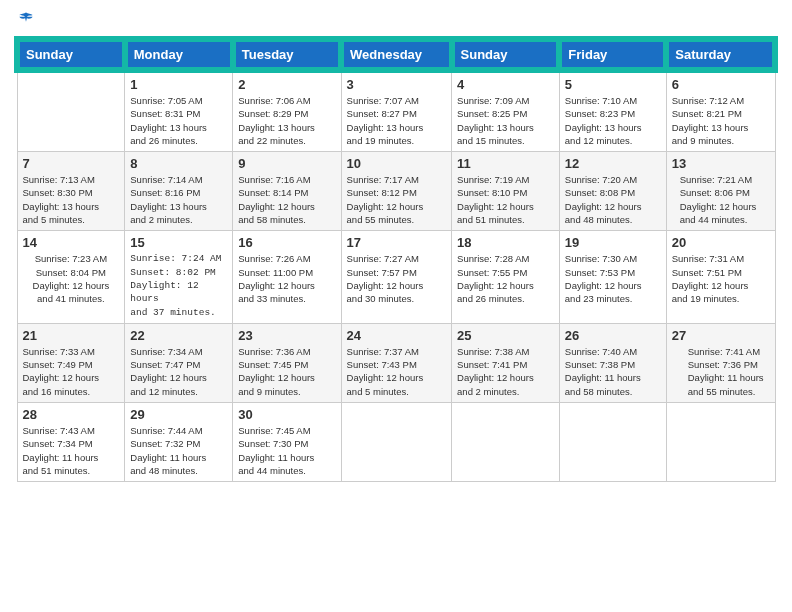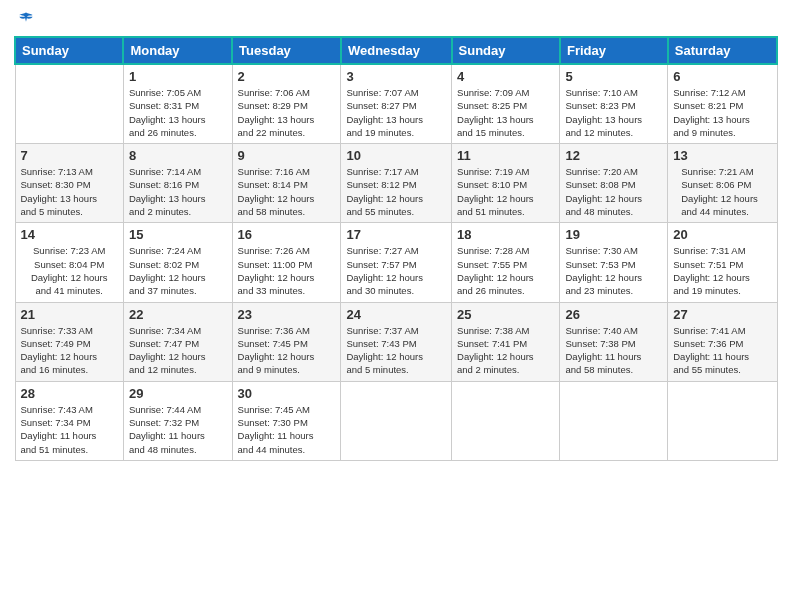--- a/index.html
+++ b/index.html
@@ -63,21 +63,21 @@
       border-collapse: collapse;
       border: 1px solid #ccc;
     }
     .calendar th {
       background: #1a6fc4;
       color: #fff;
       text-align: left;
       padding: 5px 6px;
       font-size: 13px;
       font-weight: bold;
-      border: 2px solid #14b8a6;
+      border: 6px solid #14b8a6;
     }
     .calendar td {
       vertical-align: top;
       border: 1px solid #ccc;
       padding: 4px 5px;
       width: 113px;
       min-height: 75px;
     }
     .day-num {
       font-size: 13px;
@@ -237,21 +237,21 @@
         <tr>
           <td>
             <span class="day-num">14</span>
             <div class="day-info" style="white-space: pre-line; text-align: center;">Sunrise: 7:23 AM
 Sunset: 8:04 PM
 Daylight: 12 hours
 and 41 minutes.</div>
           </td>
           <td>
             <span class="day-num">15</span>
-            <div class="day-info" style="white-space: pre-line;">Sunrise: 7:24 AM
+            <div class="day-info" style="white-space: pre-line; font-family: Liberation Mono, monospace;">Sunrise: 7:24 AM
 Sunset: 8:02 PM
 Daylight: 12 hours
 and 37 minutes.</div>
           </td>
           <td>
             <span class="day-num">16</span>
             <div class="day-info" style="white-space: pre-line;">Sunrise: 7:26 AM
 Sunset: 11:00 PM
 Daylight: 12 hours
 and 33 minutes.</div>
@@ -323,21 +323,21 @@
           </td>
           <td>
             <span class="day-num">26</span>
             <div class="day-info" style="white-space: pre-line;">Sunrise: 7:40 AM
 Sunset: 7:38 PM
 Daylight: 11 hours
 and 58 minutes.</div>
           </td>
           <td>
             <span class="day-num">27</span>
-            <div class="day-info" style="white-space: pre-line;">Sunrise: 7:41 AM
+            <div class="day-info" style="white-space: pre-line; margin-left: 16px;">Sunrise: 7:41 AM
 Sunset: 7:36 PM
 Daylight: 11 hours
 and 55 minutes.</div>
           </td>
         </tr>
         <tr>
           <td>
             <span class="day-num">28</span>
             <div class="day-info" style="white-space: pre-line;">Sunrise: 7:43 AM
 Sunset: 7:34 PM

